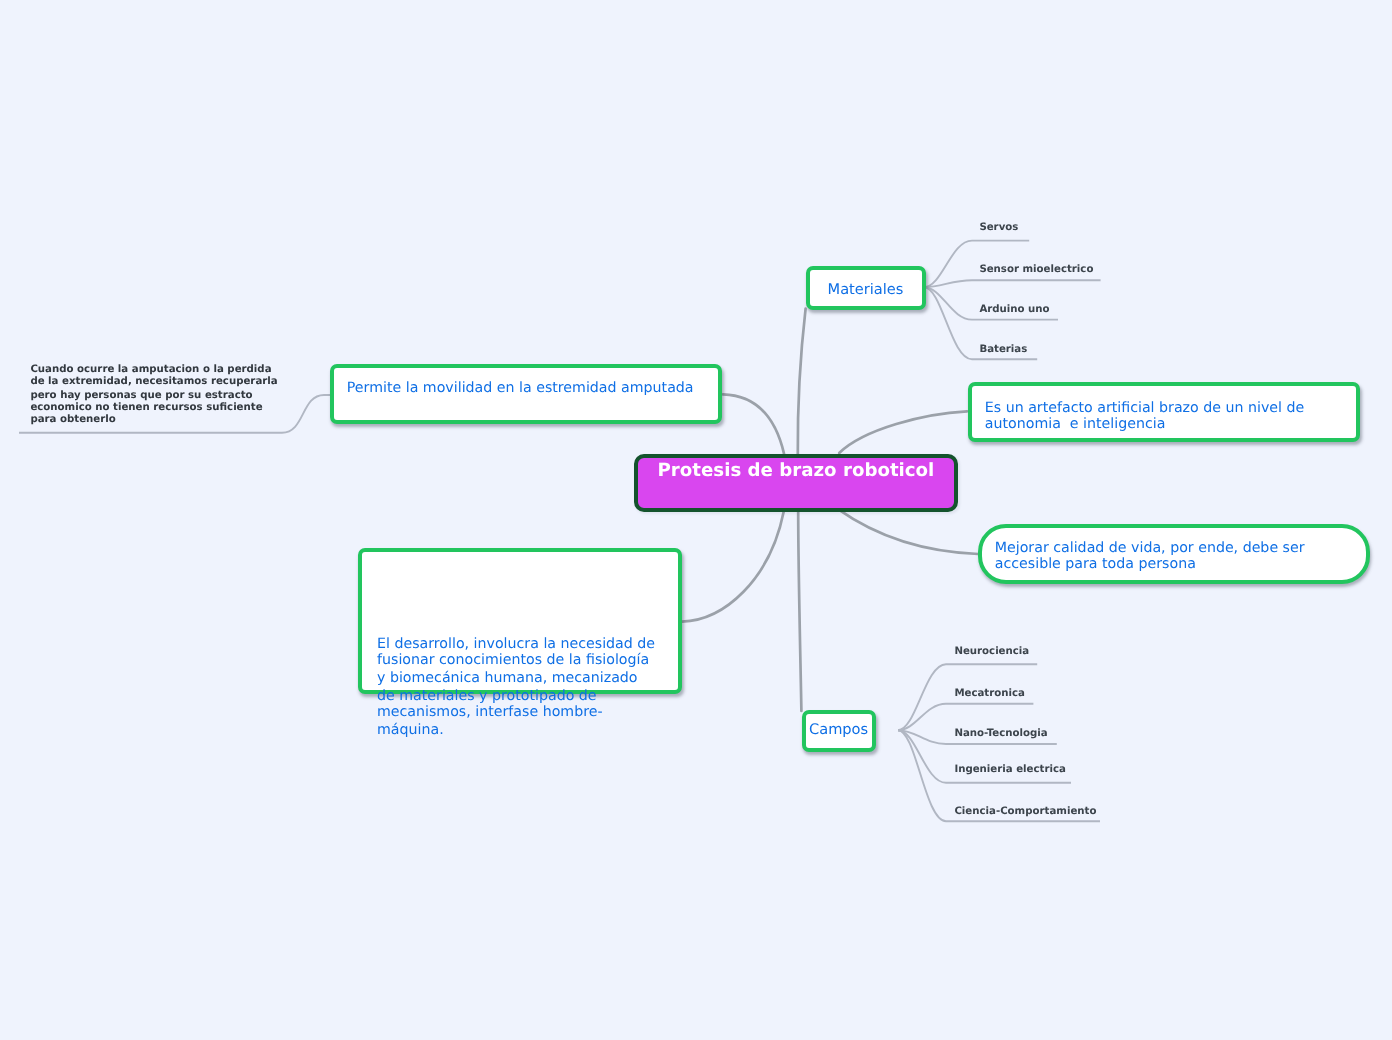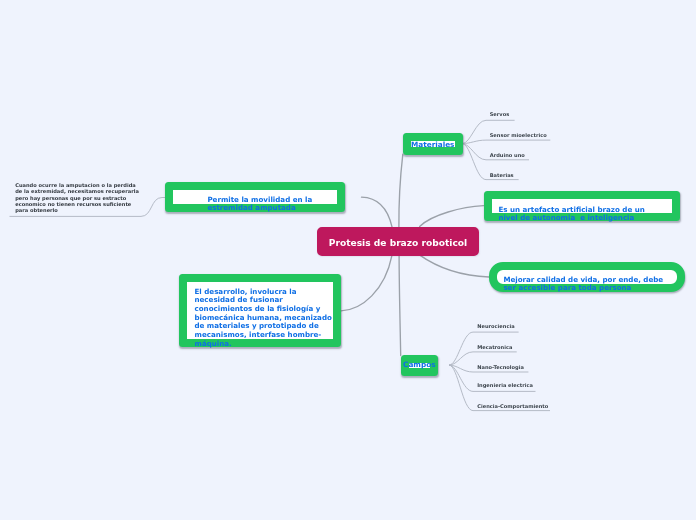--- a/index.html
+++ b/index.html
@@ -1,27 +1,27 @@
 <!DOCTYPE html>
 <html><head>
 <meta charset="utf-8">
 <style>
   html,body{margin:0;padding:0;}
   body{width:696px;height:520px;background:#eff3fd;-webkit-font-smoothing:antialiased;
        font-family:"DejaVu Sans",sans-serif;overflow:hidden;position:relative;}
   #stage{position:absolute;left:0;top:0;width:696px;height:520px;}
   svg.links{position:absolute;left:0;top:0;width:696px;height:520px;overflow:visible;}
-  .node{position:absolute;box-sizing:border-box;background:#ffffff;border:8px solid #22c55e;
+  .node{position:absolute;box-sizing:border-box;background:#ffffff;border:2px solid #22c55e;
         border-radius:3.5px;box-shadow:0.6px 1.5px 1.6px rgba(55,62,78,.38);
-        color:#0f6fe5;font-weight:bold;}
+        color:#0f6fe5;font-weight:normal;}
   .node .txt{display:block;}
-  .center{position:absolute;box-sizing:border-box;background:#be185d;border:2px solid #be185d;
+  .center{position:absolute;box-sizing:border-box;background:#d946ef;border:2px solid #14532d;
           border-radius:5px;color:#ffffff;font-weight:bold;
           box-shadow:0.6px 0.8px 1.2px rgba(70,80,100,.09);
-          display:flex;align-items:center;justify-content:center;}
+          display:flex;align-items:flex-start;justify-content:center;}
   .leaf{position:absolute;color:#3c444c;font-weight:bold;white-space:nowrap;}
   .note{position:absolute;color:#32383f;font-weight:bold;}
 </style>
 </head>
 <body>
 
 <div id="stage">
 
   <svg class="links" viewBox="0 0 696 520">
     <g fill="none" stroke="#9ba1a9" stroke-width="1.35" stroke-linecap="round">
@@ -53,26 +53,26 @@
   </div>
 
   <div class="node" style="left:403px;top:133px;width:59.5px;height:21.5px;display:flex;align-items:center;justify-content:center;font-size:7.3px;">
     <span class="txt" style="position:relative;top:1px;">Materiales</span>
   </div>
 
   <div class="node" style="left:400.8px;top:355px;width:37px;height:20.8px;display:flex;align-items:center;justify-content:center;font-size:7.3px;">
     <span class="txt" style="position:relative;top:-0.5px;">Campos</span>
   </div>
 
-  <div class="node" style="left:165px;top:182px;width:180px;height:30px;font-size:7.1px;line-height:8.7px;padding-left:28px;">
+  <div class="node" style="left:165px;top:182px;width:196px;height:30px;font-size:7.1px;line-height:8.7px;">
     <span class="txt" style="padding:5.5px 6.4px;">Permite la movilidad en la estremidad amputada</span>
   </div>
 
   <div class="node" style="left:179px;top:274px;width:162px;height:73px;font-size:7.1px;line-height:8.7px;">
-    <span class="txt" style="padding:5.5px 7.5px;width:141px;">El desarrollo, involucra la necesidad de fusionar conocimientos de la fisiología y biomecánica humana, mecanizado de materiales y prototipado de mecanismos, interfase hombre-máquina.</span>
+    <span class="txt" style="padding:5.5px 7.5px;width:141px;margin-top:36px;">El desarrollo, involucra la necesidad de fusionar conocimientos de la fisiología y biomecánica humana, mecanizado de materiales y prototipado de mecanismos, interfase hombre-máquina.</span>
   </div>
 
   <div class="node" style="left:484px;top:191px;width:196px;height:30px;font-size:7.1px;line-height:8.7px;">
     <span class="txt" style="padding:6.5px 6.4px;white-space:pre-wrap;">Es un artefacto artificial brazo de un nivel de autonomia  e inteligencia</span>
   </div>
 
   <div class="node" style="left:489px;top:262px;width:196px;height:30px;font-size:7.1px;line-height:8.7px;border-radius:14px;">
     <span class="txt" style="padding:5.5px 6.4px;">Mejorar calidad de vida, por ende, debe ser accesible para toda persona</span>
   </div>
 

